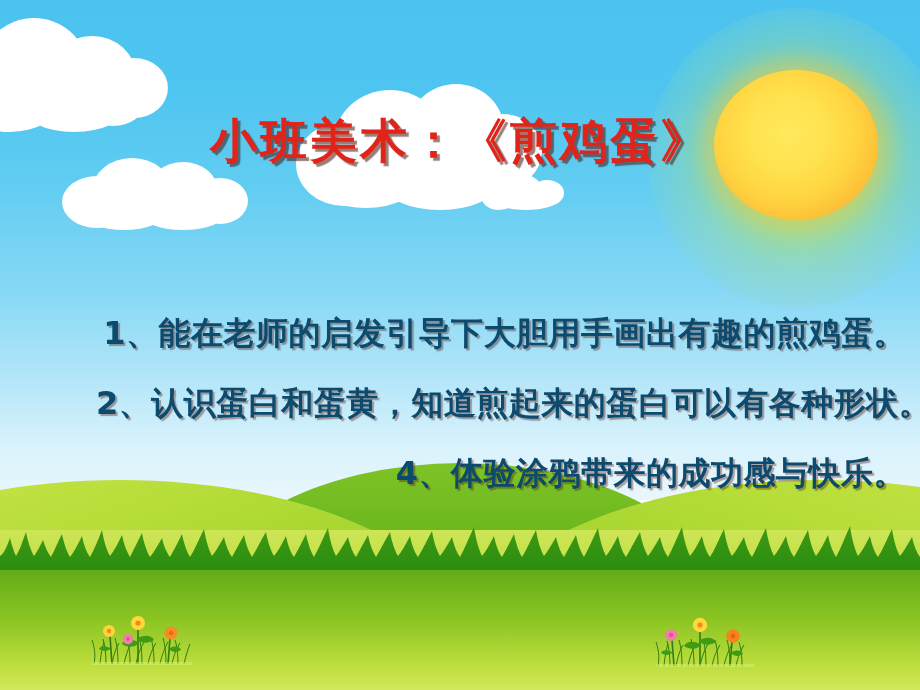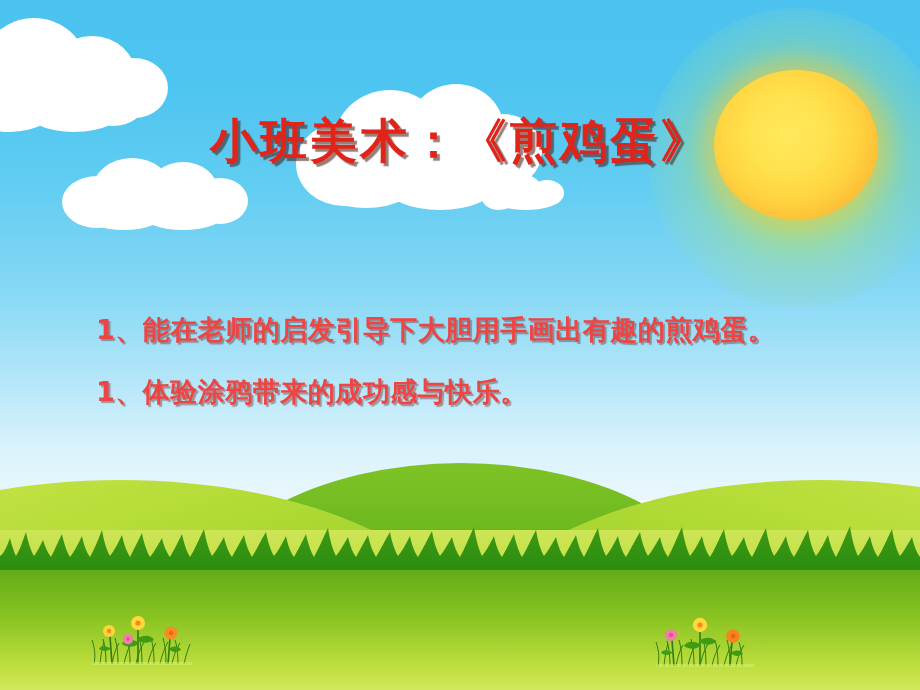--- a/index.html
+++ b/index.html
@@ -177,27 +177,28 @@
     color: #e1231a;
     text-shadow: 2px 2px 1px rgba(90,25,15,0.45);
     letter-spacing: 1px;
   }
   .goal-list {
     position: absolute;
     left: 96px; top: 312px;
     width: 810px;
   }
   .goal-item {
-    font-size: 27px;
+    font-size: 32px;
     font-weight: bold;
-    color: #ef4444;
+    color: #0c4a6e;
     text-shadow: 2px 2px 1px rgba(90,25,15,0.40);
     letter-spacing: 0.5px;
     margin-bottom: 26px;
     white-space: nowrap;
+    text-align: right;
   }
 
   
   .flowers { position: absolute; }
   .flowers-left  { left: 88px;  top: 608px; width: 110px; height: 58px; }
   .flowers-right { left: 652px; top: 612px; width: 110px; height: 56px; }
 </style>
 </head>
 <body>
 
@@ -390,16 +391,17 @@
         <circle cx="81" cy="24" r="2.4" fill="#e06a10"></circle>
     </g>
     <rect x="4" y="52" width="98" height="3" fill="#d6ef6a" opacity="0.55"></rect>
   </svg>
 
   <div class="title">小班美术：《煎鸡蛋》</div>
 
 
   <div class="goal-list">
     <div class="goal-item">1、能在老师的启发引导下大胆用手画出有趣的煎鸡蛋。</div>
-    <div class="goal-item">1、体验涂鸦带来的成功感与快乐。</div>
+    <div class="goal-item">2、认识蛋白和蛋黄，知道煎起来的蛋白可以有各种形状。</div>
+    <div class="goal-item">4、体验涂鸦带来的成功感与快乐。</div>
   </div>
 
 </div>
 
 </body></html>

